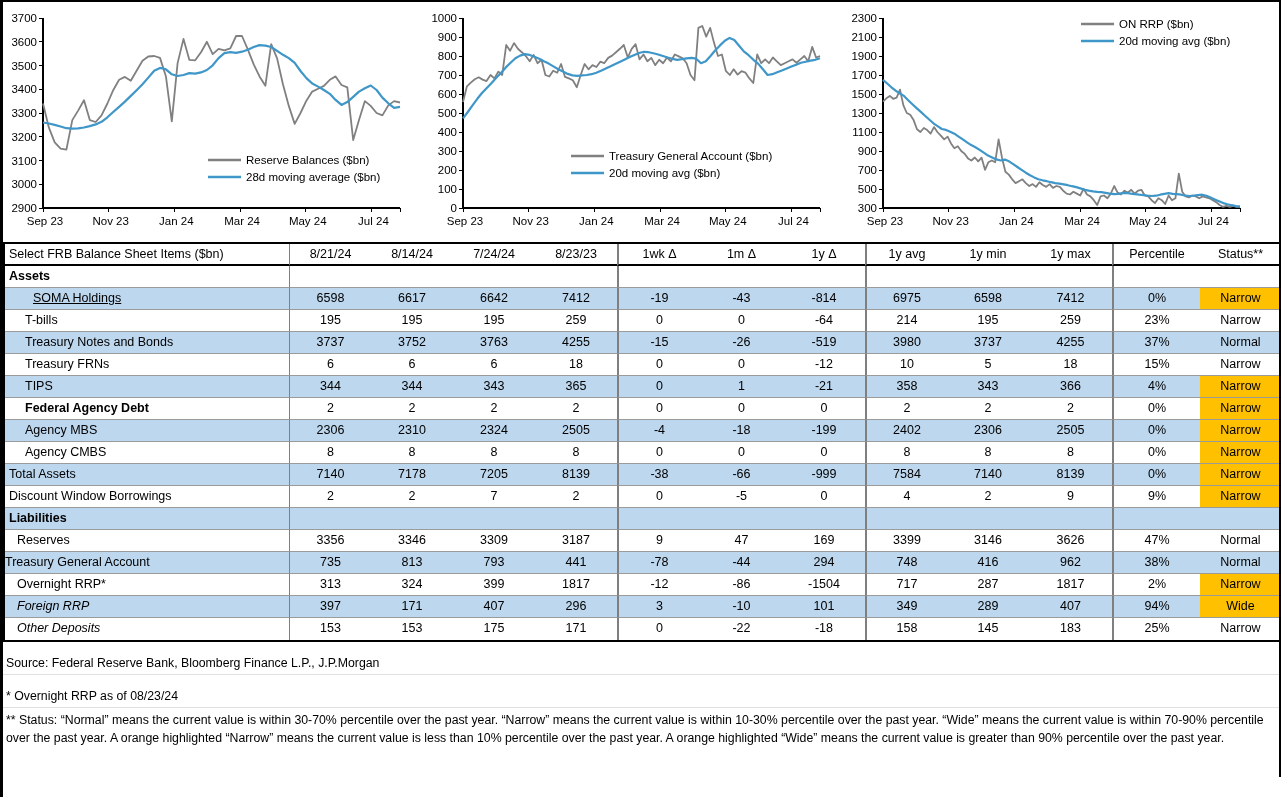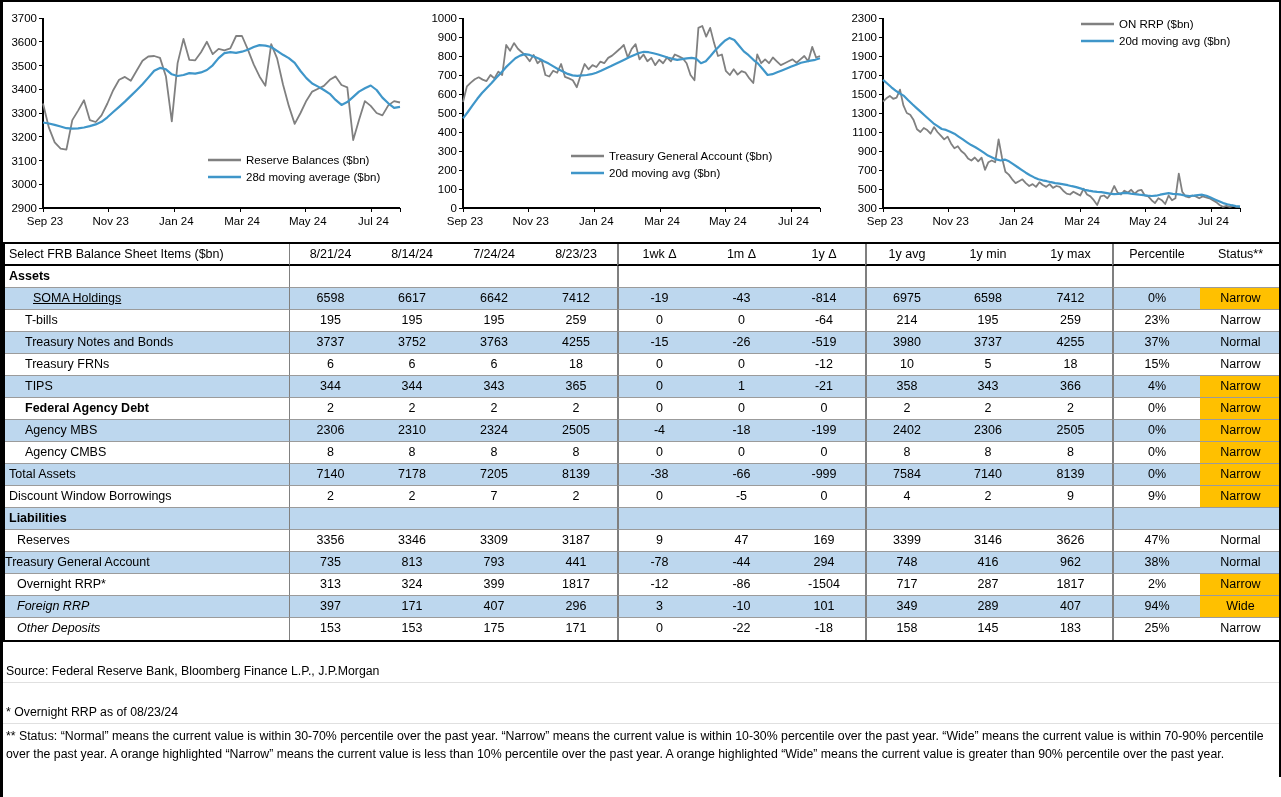--- a/index.html
+++ b/index.html
@@ -22,21 +22,21 @@
   .c.lbl{text-align:left;}
   .c.hd{border-bottom:2px solid #000;}
   .c.sec{font-weight:bold;}
   .c.shade{background:#BDD7EE;}
   .c.hl{background:#FFC000;}
   .c.dv1{border-left:1px solid #808080;}
   .c.dv2{border-left:2px solid #7f7f7f;}
   .c.lastrow{border-bottom:none;}
   
   .notes{width:1276px;font-size:12.3px;}
-  .note{padding:20px 2px 2px 3px;line-height:18px;}
+  .note{padding:12px 2px 2px 3px;line-height:18px;}
   .note.ruled{border-bottom:1px solid #e0e0e0;}
   .note.wrap{white-space:normal;padding-top:3px;line-height:18px;}
 </style>
 </head>
 <body>
 
 <div class="page">
   <div class="page-right-border"></div>
 
   <div class="charts-row">

